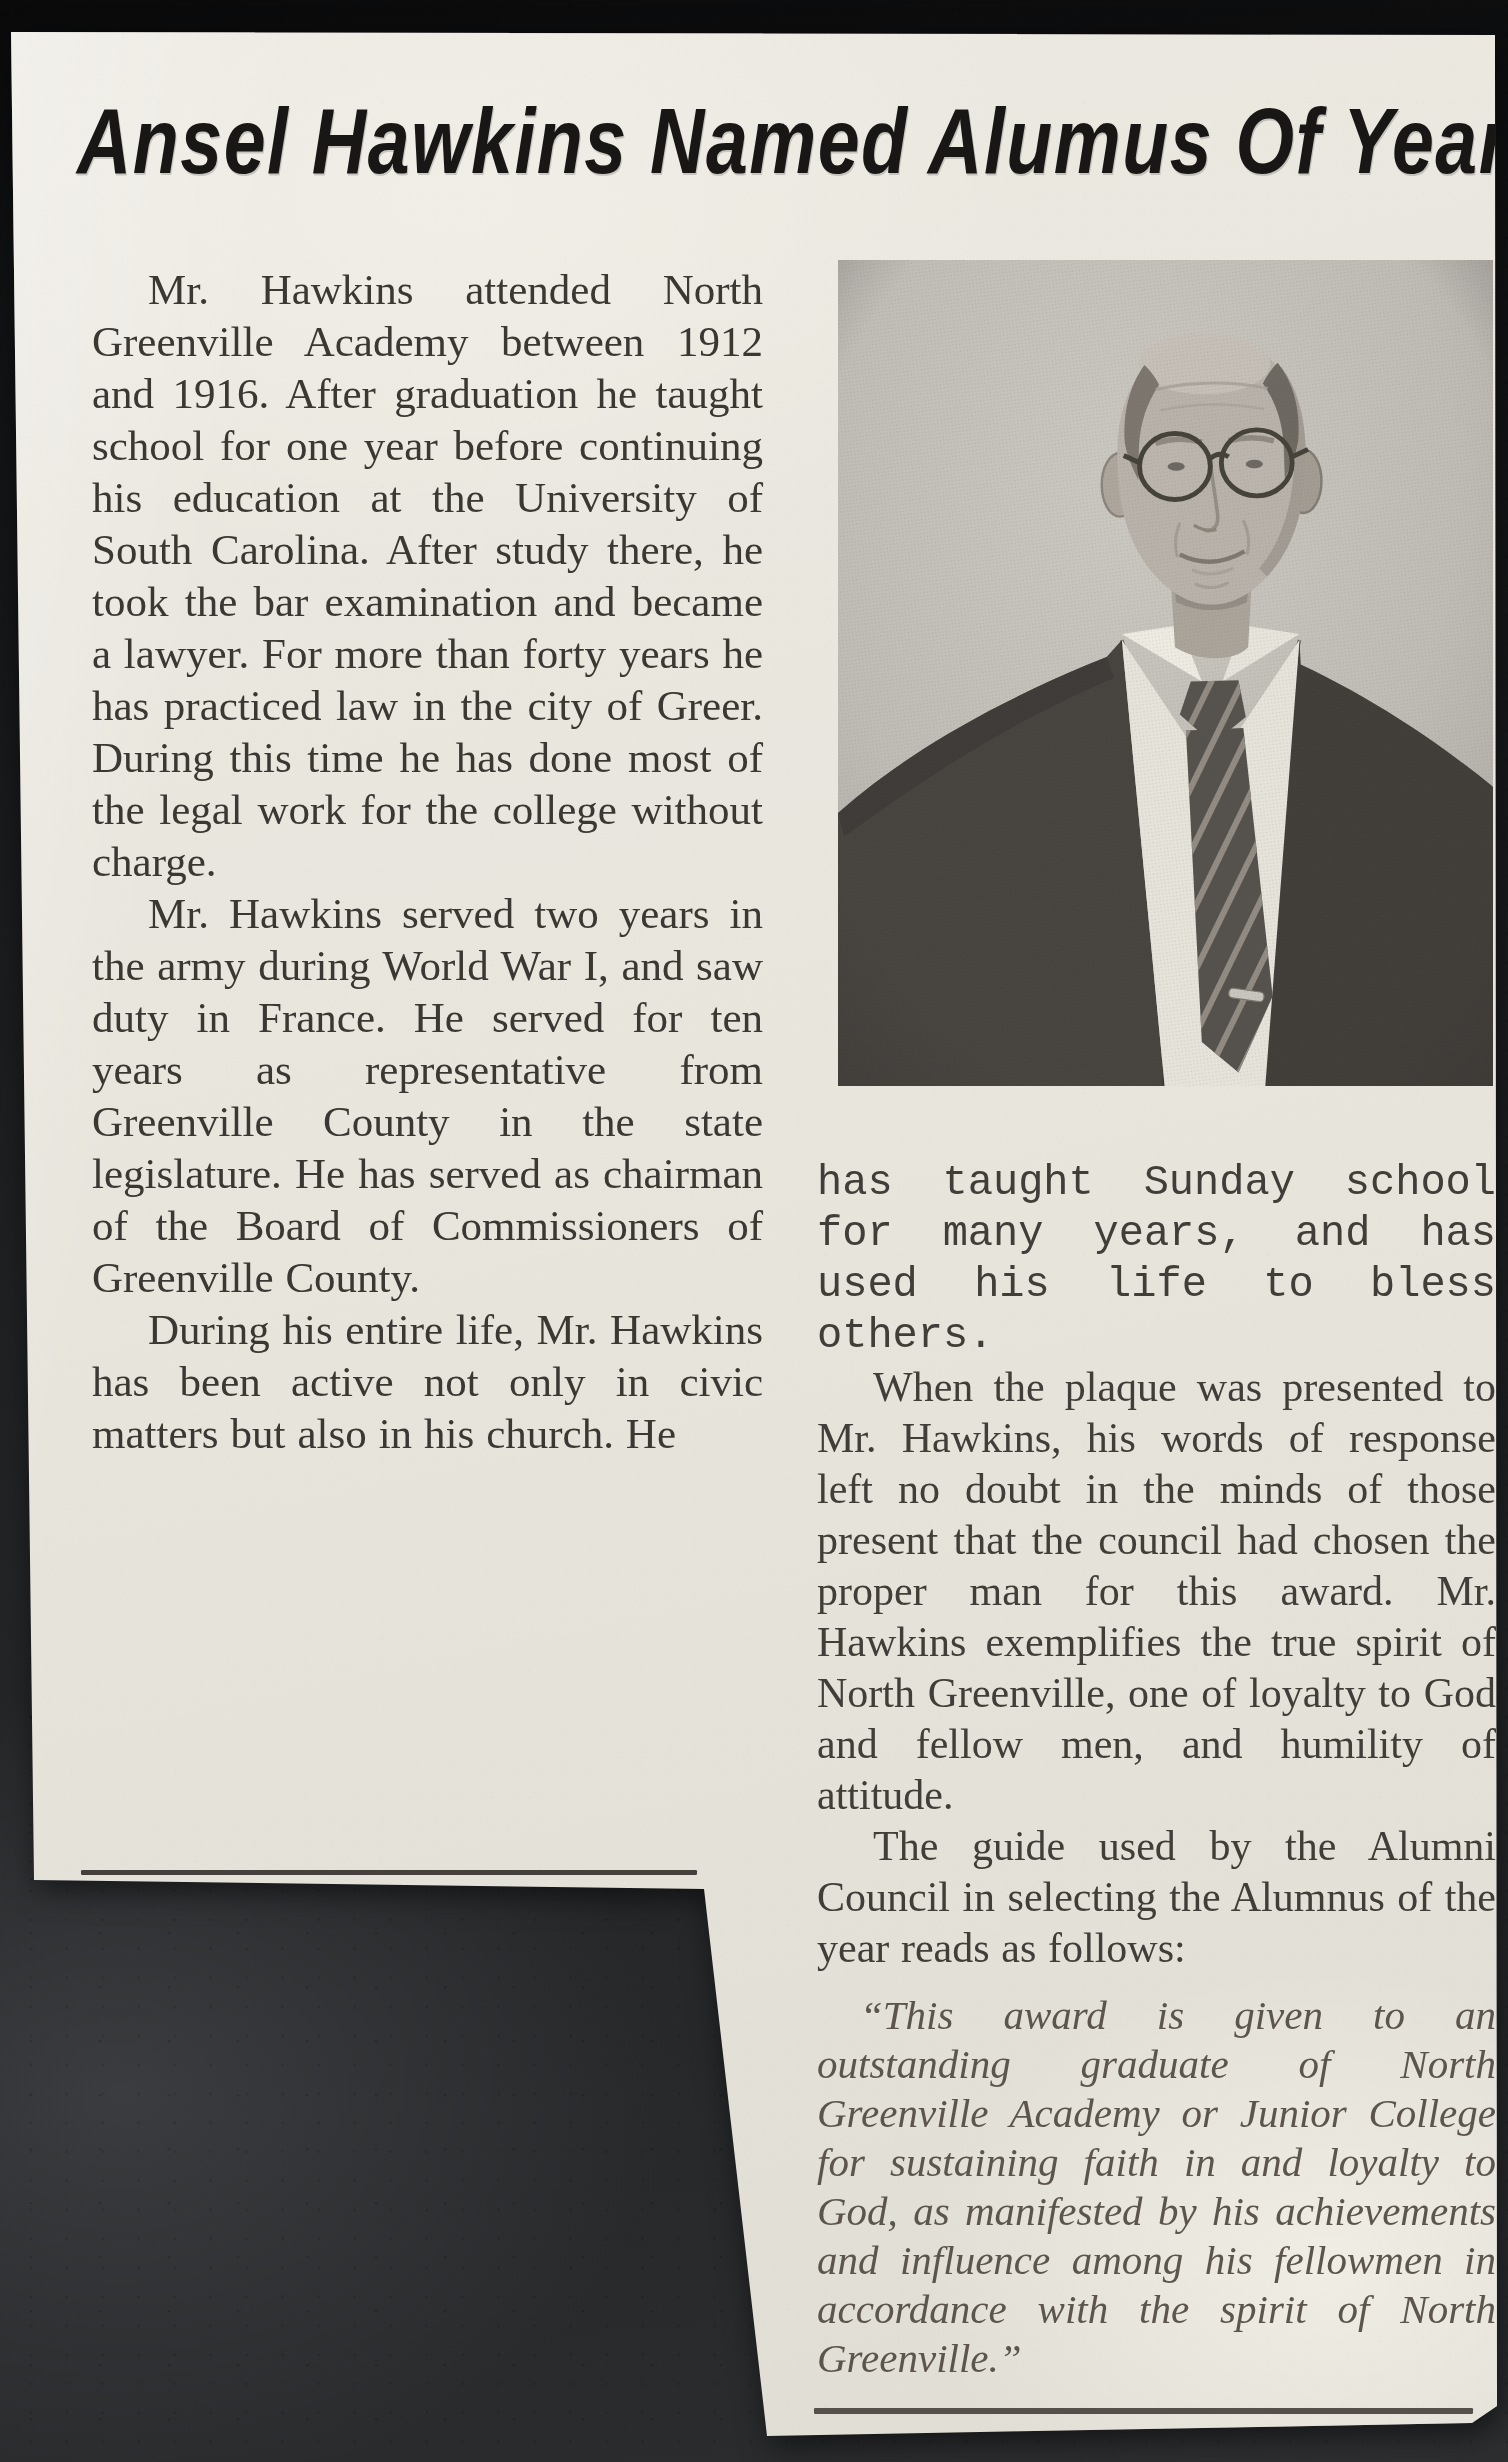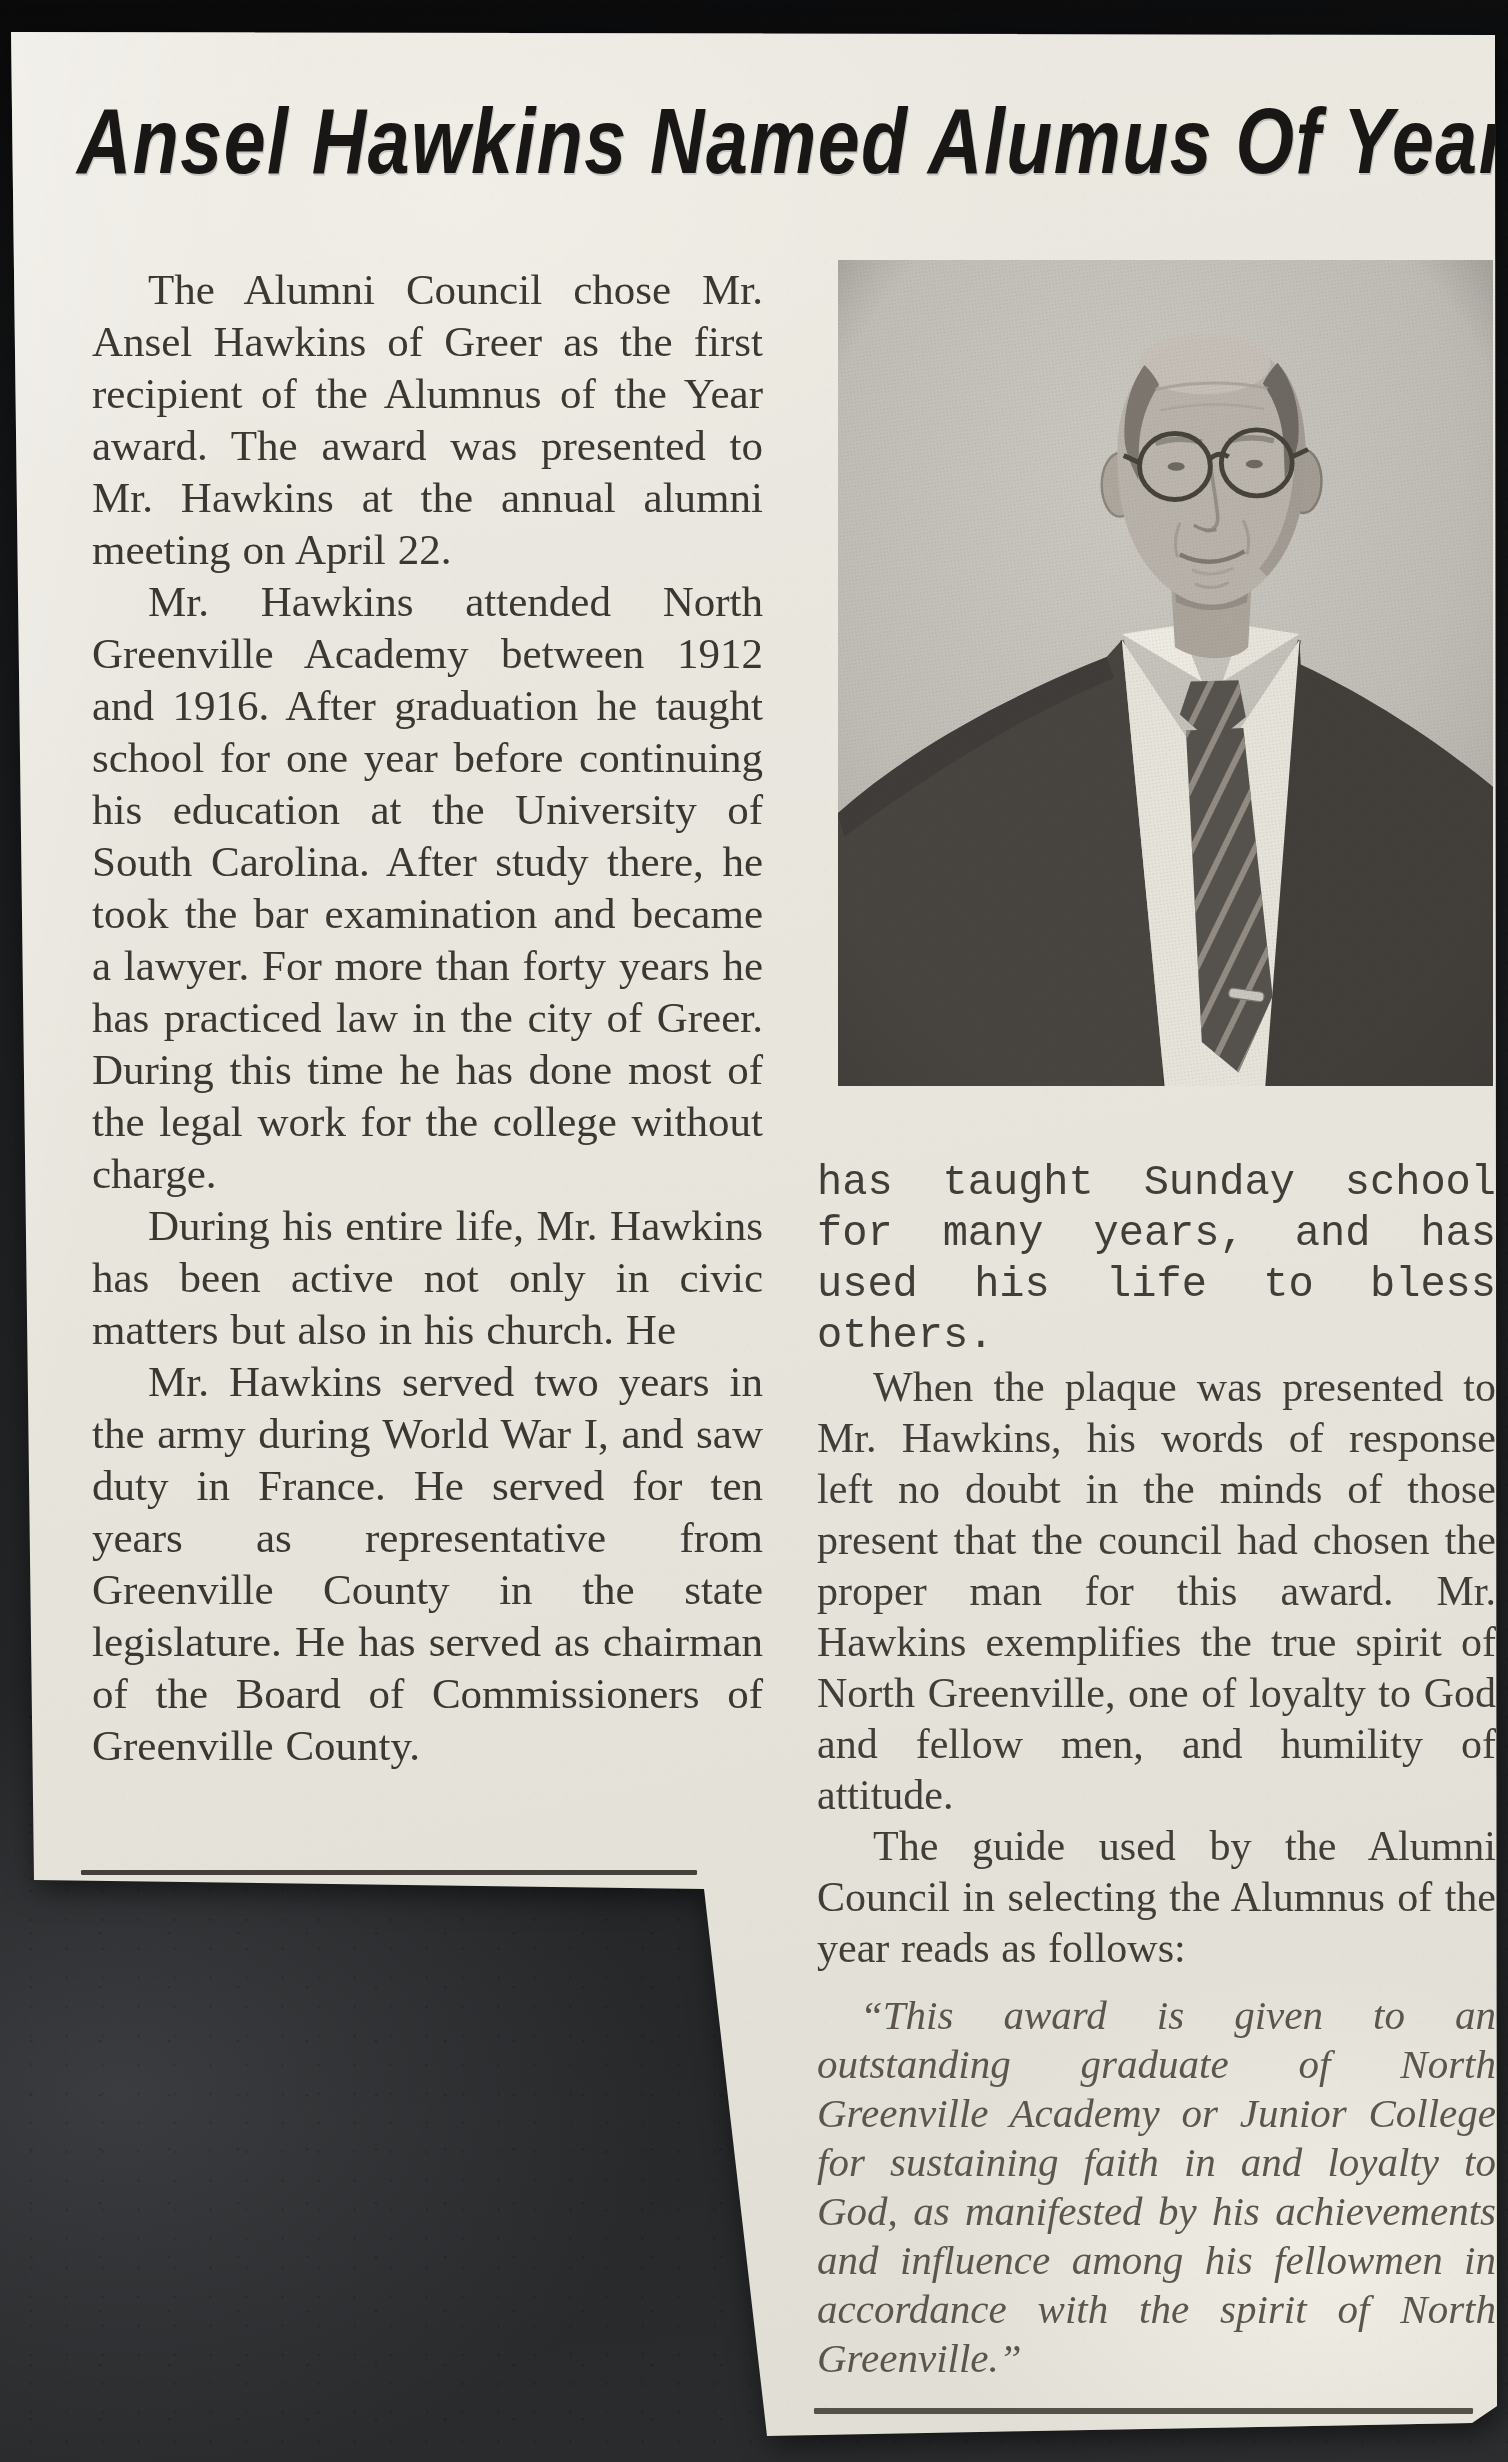--- a/index.html
+++ b/index.html
@@ -72,24 +72,23 @@
 <div class="stage">
   <div class="bg-texture"></div>
 
   <div class="paper-wrap">
     <div class="paper">
       <div class="paper-grain"></div>
 
       <h1 class="headline">Ansel Hawkins Named Alumus Of Year</h1>
 
       <div class="col col-left">
-        <p>The Alumni Council chose Mr. Ansel Hawkins of Greer as the first recipient of the Alumnus of the Year award. The award was presented to Mr. Hawkins at the annual alumni meeting on April 22.</p>
         <p>Mr. Hawkins attended North Greenville Academy between 1912 and 1916. After graduation he taught school for one year before continuing his education at the University of South Carolina. After study there, he took the bar examination and became a lawyer. For more than forty years he has practiced law in the city of Greer. During this time he has done most of the legal work for the college without charge.</p>
+        <p>Mr. Hawkins served two years in the army during World War I, and saw duty in France. He served for ten years as representative from Greenville County in the state legislature. He has served as chairman of the Board of Commissioners of Greenville County.</p>
         <p>During his entire life, Mr. Hawkins has been active not only in civic matters but also in his church. He</p>
-        <p>Mr. Hawkins served two years in the army during World War I, and saw duty in France. He served for ten years as representative from Greenville County in the state legislature. He has served as chairman of the Board of Commissioners of Greenville County.</p>
       </div>
 
       <div class="rule rule-left"></div>
 
       <div class="photo" role="img" aria-label="Black-and-white halftone portrait of Mr. Ansel Hawkins, an elderly balding man wearing round wire glasses, a dark suit, white shirt and striped tie with tie clip">
         <svg viewBox="0 0 1073 1352" preserveAspectRatio="none">
           <defs>
             <radialGradient id="pbg" cx="45%" cy="28%" r="90%">
               <stop offset="0%" stop-color="#cbc8c2"></stop>
               <stop offset="55%" stop-color="#bfbcb6"></stop>

